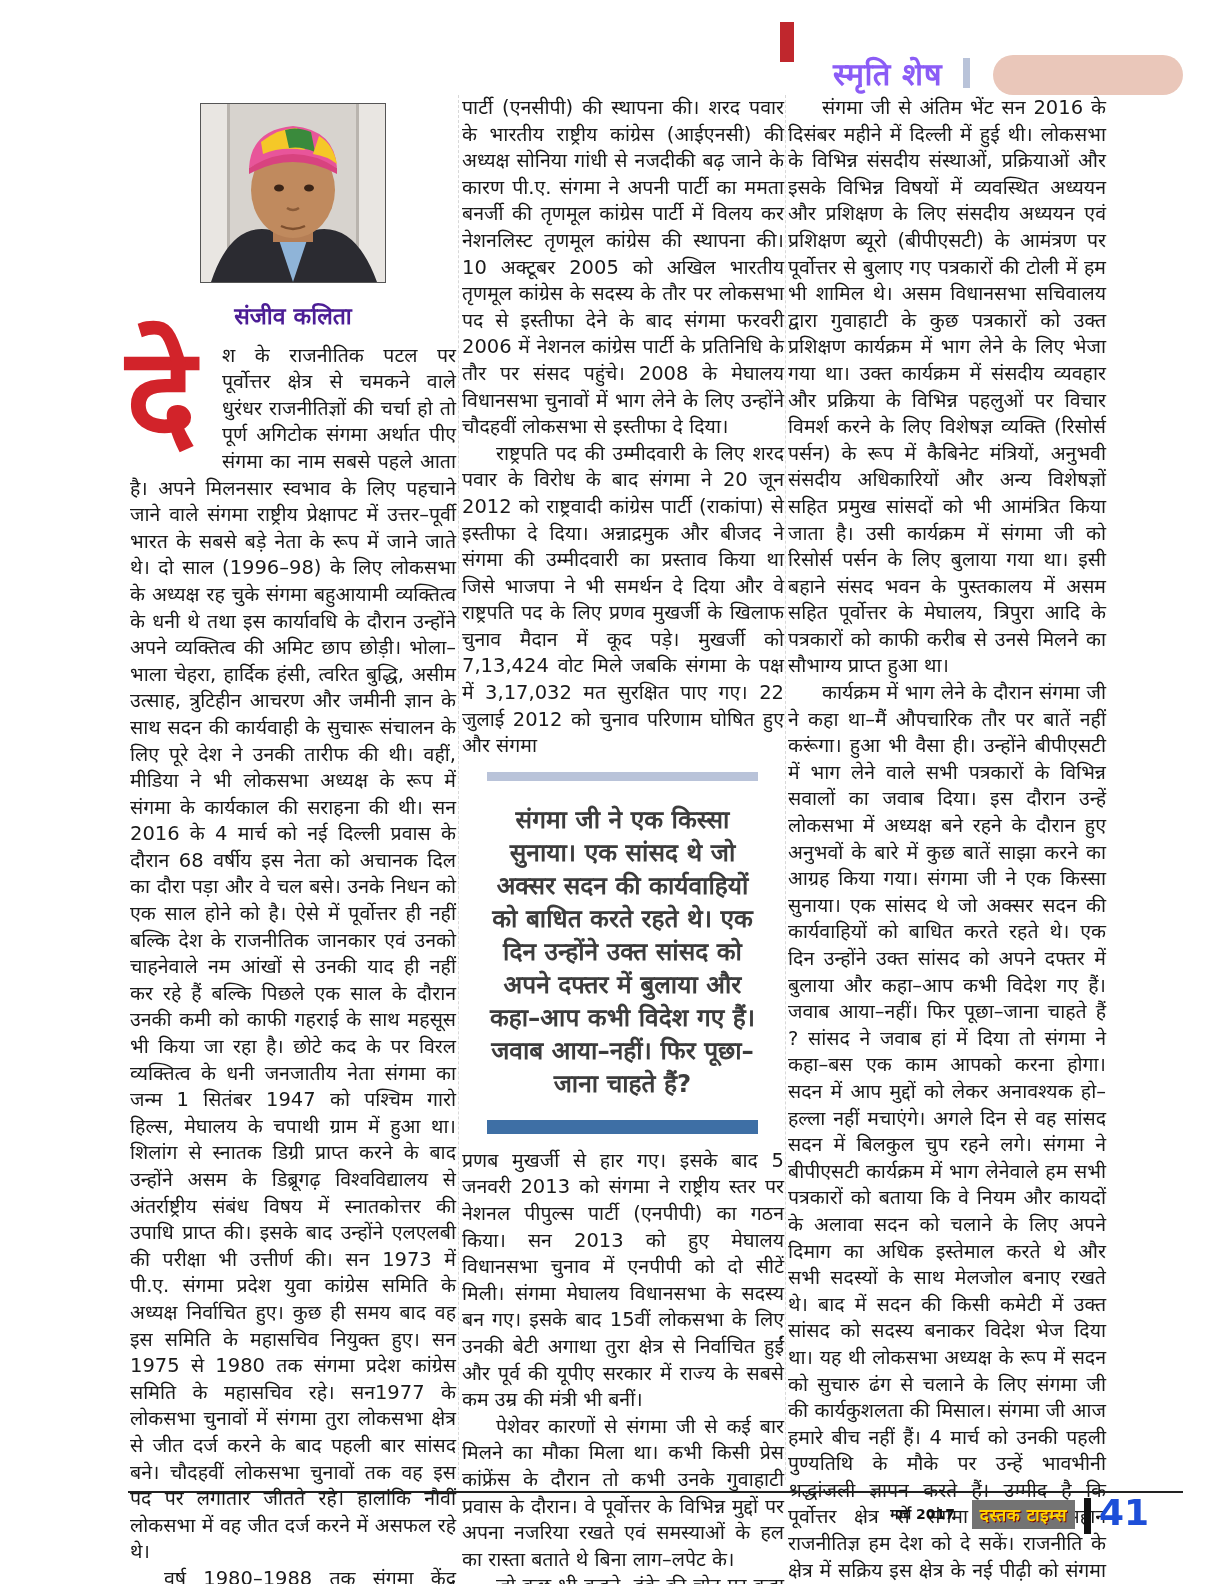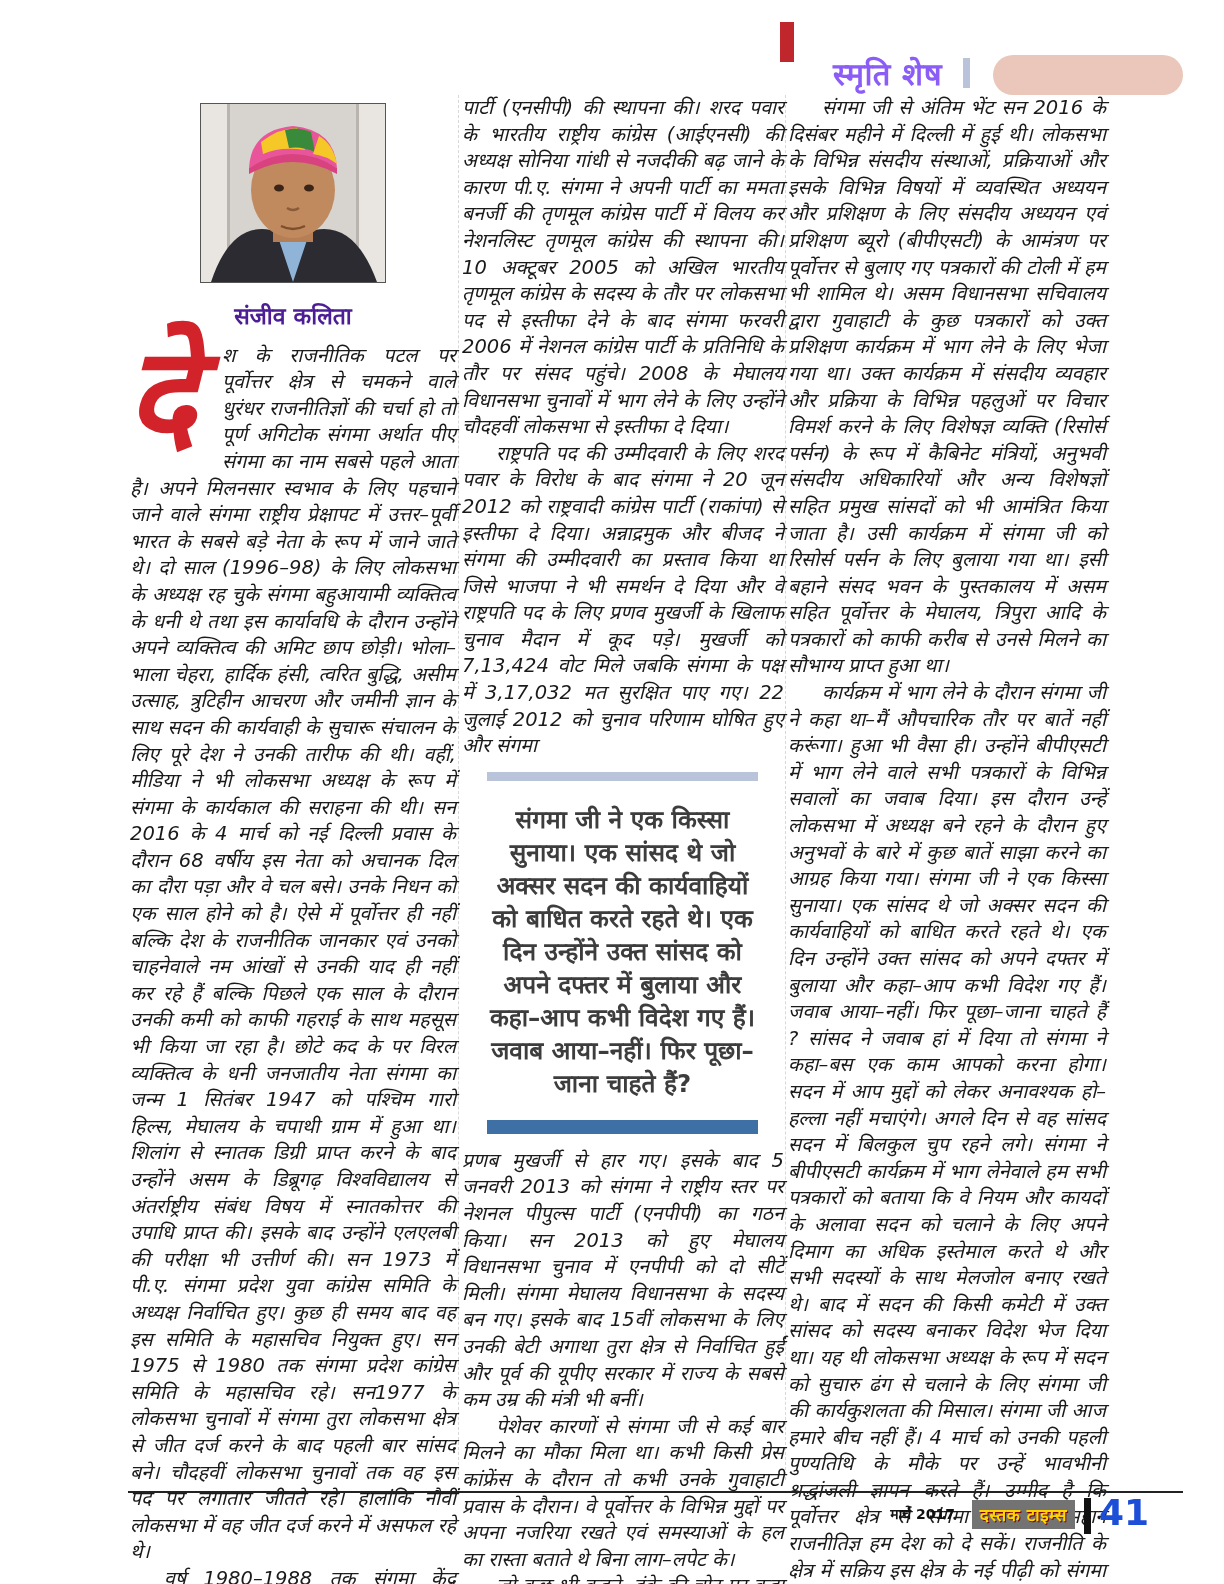--- a/index.html
+++ b/index.html
@@ -17,21 +17,21 @@
   .header-divider{position:absolute;left:963px;top:58px;width:7px;height:30px;background:#b9c3d9;}
   .headline-capsule{
     position:absolute;left:993px;top:55px;width:190px;height:40px;
     background:#eac7ba;border-radius:20px;
   }
   
   .col{position:absolute;top:95px;font-size:19.5px;line-height:26.6px;text-align:justify;}
   #col1{left:130px;width:326px;}
   #col2{left:462px;width:322px;}
   #col3{left:788px;width:318px;}
-  .col p{margin:0;font-style:italic;}
+  .col p{margin:0;}
   .col p.indent{text-indent:34px;}
   .col-sep{position:absolute;top:95px;width:0;height:1385px;border-left:1px dashed #d8d8d8;}
   #sep1{left:458px;}
   #sep2{left:785px;}
   
   .photo-wrap{width:100%;text-align:center;margin:8px 0 0 0;}
   .photo-frame{
     display:inline-block;width:184px;height:178px;border:1px solid #555;
     background:#d9d5d0;overflow:hidden;line-height:0;
   }

